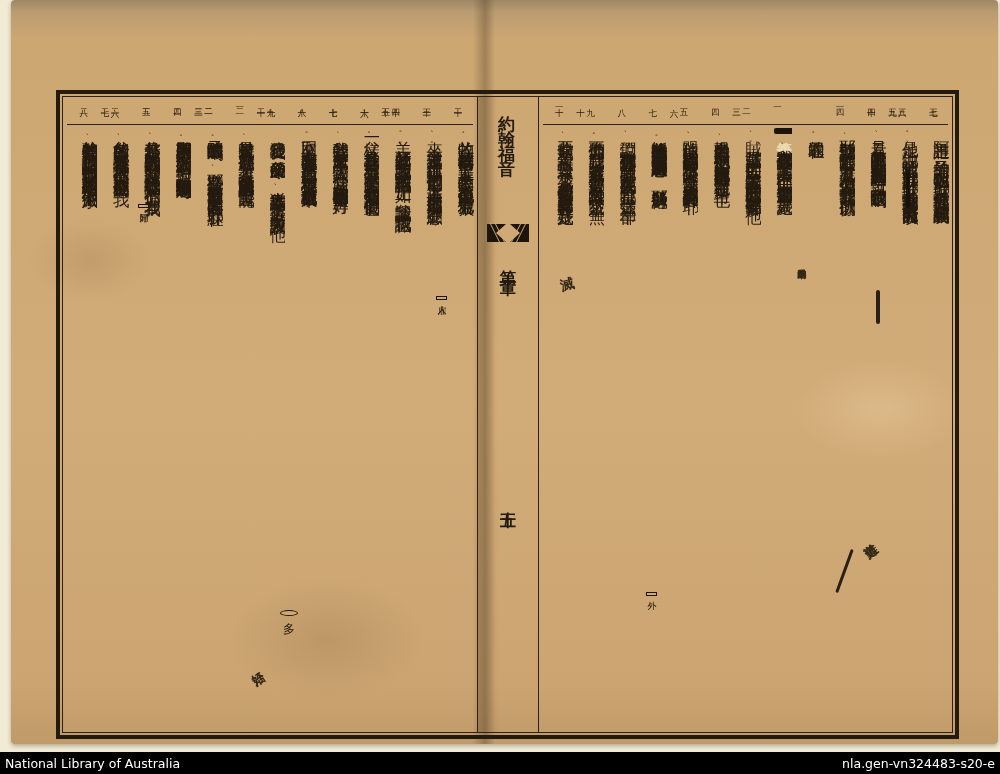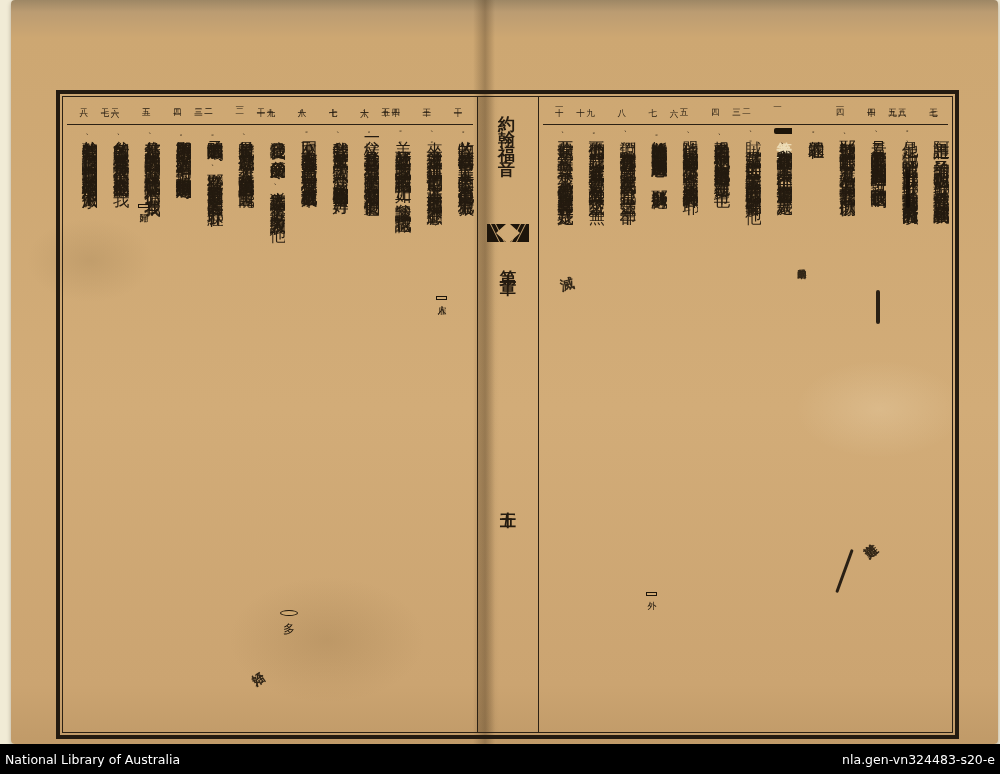--- a/index.html
+++ b/index.html
@@ -79,21 +79,21 @@
   .anno{
     position:absolute;writing-mode:vertical-rl;text-orientation:upright;
     color:#1d150b;font-size:10px;line-height:1;z-index:5;
   }
   .anno.boxed{border:1.2px solid #1d150b;padding:1px 0;background:rgba(208,170,115,.9);font-size:9px;}
   .anno.hand{opacity:.88;font-weight:bold;}
   .anno.circle{border:1.2px solid #1d150b;border-radius:50%;padding:2px;background:rgba(208,170,115,.85);font-size:12px;}
   .anno.bar{background:#17110a;border-radius:2px;opacity:.9;}
   
   .footer{
-    position:absolute;left:0;right:0;bottom:0;height:30px;
+    position:absolute;left:0;right:0;bottom:0;height:22px;
     background:var(--footer-bg,#000);color:var(--footer-fg,#fff);
     font-family:"DejaVu Sans","Liberation Sans",sans-serif;font-size:12.5px;
     display:flex;justify-content:space-between;align-items:center;
     padding:0 5px;box-sizing:border-box;
   }
 </style>
 </head>
 <body>
 
 <div class="paper">

